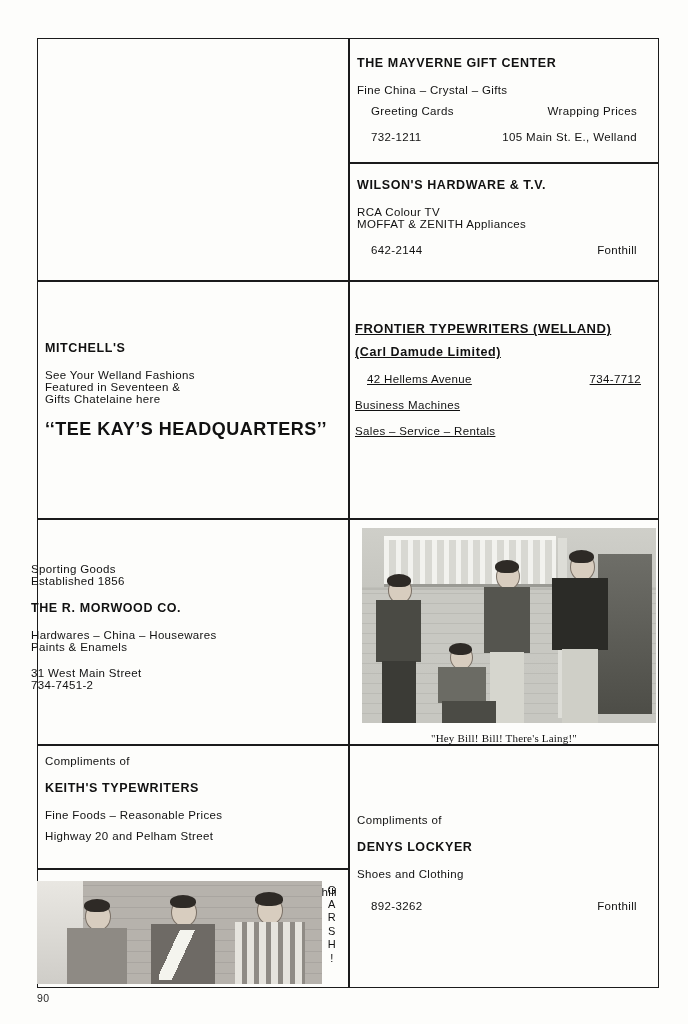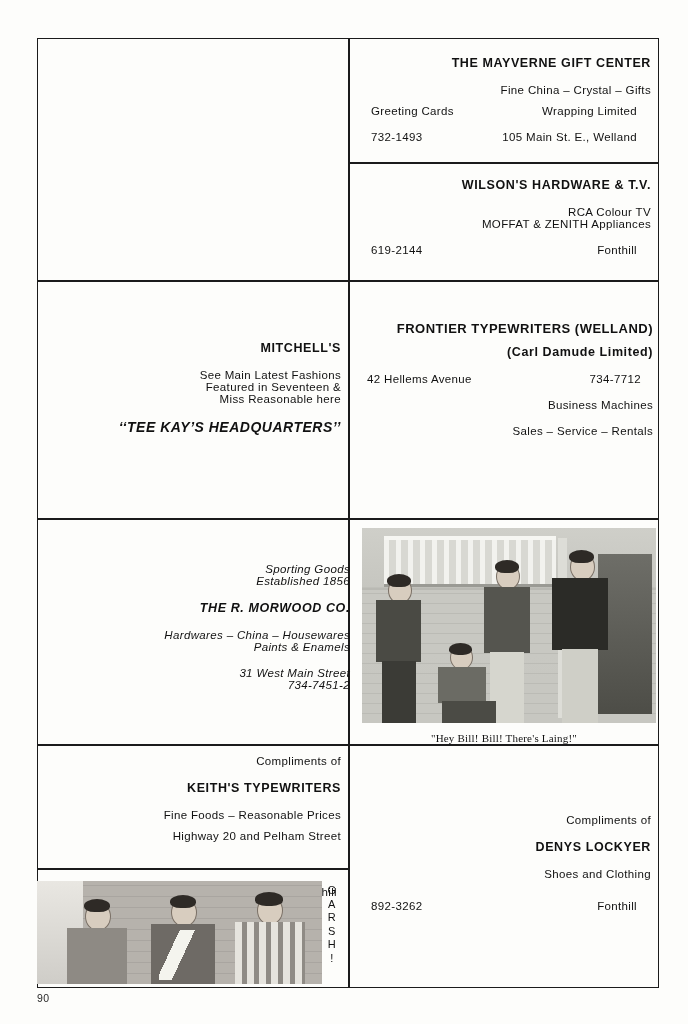--- a/index.html
+++ b/index.html
@@ -34,21 +34,21 @@
   }
   .cell {
     position: absolute;
     box-sizing: border-box;
     border: 1.6px solid #1b1b1b;
     background: transparent;
   }
   .ad {
     position: absolute;
     box-sizing: border-box;
-    text-align: right;
+    text-align: left;
   }
   .hdr {
     font-weight: bold;
     letter-spacing: 0.6px;
     font-size: 12.5px;
   }
   .hdr-lg {
     font-weight: bold;
     letter-spacing: 0.5px;
     font-size: 13px;
@@ -64,23 +64,22 @@
     display: flex;
     justify-content: space-between;
     font-size: 11.5px;
     letter-spacing: 0.35px;
   }
   .row2.pad {
     padding: 0 14px;
   }
   .quoted {
     font-weight: bold;
-    font-size: 14px;
+    font-size: 18px;
     letter-spacing: 0.5px;
-    font-style: italic;
   }
 
   
   .photo {
     position: absolute;
     overflow: hidden;
     background: #8f8f8f;
   }
   .caption {
     position: absolute;
@@ -204,67 +203,67 @@
   <div class="cell" style="left:37px; top:869px; width:312px; height:119px;"></div>
 
 
   <div class="ad" style="left:357px; top:56px; width:294px;">
     <div class="hdr">THE MAYVERNE GIFT CENTER</div>
     <div class="spacer-m"></div>
     <div class="line">Fine China – Crystal – Gifts</div>
     <div class="spacer-s"></div>
     <div class="row2 pad">
       <span>Greeting Cards</span>
-      <span>Wrapping Limited</span>
+      <span>Wrapping Prices</span>
     </div>
     <div class="spacer-m"></div>
     <div class="row2 pad">
-      <span>732-1493</span>
+      <span>732-1211</span>
       <span>105 Main St. E., Welland</span>
     </div>
   </div>
 
   <div class="ad" style="left:357px; top:178px; width:294px;">
     <div class="hdr">WILSON'S HARDWARE &amp; T.V.</div>
     <div class="spacer-m"></div>
     <div class="line">RCA Colour TV</div>
     <div class="line">MOFFAT &amp; ZENITH Appliances</div>
     <div class="spacer-m"></div>
     <div class="row2 pad">
-      <span>619-2144</span>
+      <span>642-2144</span>
       <span>Fonthill</span>
     </div>
   </div>
 
   <div class="ad" style="left:45px; top:341px; width:296px;">
     <div class="hdr">MITCHELL'S</div>
     <div class="spacer-m"></div>
-    <div class="line">See Main Latest Fashions</div>
+    <div class="line">See Your Welland Fashions</div>
     <div class="line">Featured in Seventeen &amp;</div>
-    <div class="line">Miss Reasonable here</div>
+    <div class="line">Gifts Chatelaine here</div>
     <div class="spacer-m"></div>
     <div class="quoted">‘‘TEE KAY’S HEADQUARTERS’’</div>
   </div>
 
-  <div class="ad" style="left:355px; top:321px; width:298px;">
+  <div class="ad" style="left:355px; top:321px; width:298px;text-decoration:underline;">
     <div class="hdr-lg">FRONTIER TYPEWRITERS (WELLAND)</div>
     <div class="spacer-s"></div>
     <div class="hdr">(Carl Damude Limited)</div>
     <div class="spacer-m"></div>
     <div class="row2" style="padding:0 12px;">
       <span>42 Hellems Avenue</span>
       <span>734-7712</span>
     </div>
     <div class="spacer-m"></div>
     <div class="line">Business Machines</div>
     <div class="spacer-m"></div>
     <div class="line">Sales  –  Service  –  Rentals</div>
   </div>
 
-  <div class="ad" style="left:54px; top:563px; width:296px;font-style:italic;">
+  <div class="ad" style="left:31px; top:563px; width:296px;">
     <div class="line">Sporting Goods</div>
     <div class="line">Established 1856</div>
     <div class="spacer-m"></div>
     <div class="hdr">THE R. MORWOOD CO.</div>
     <div class="spacer-m"></div>
     <div class="line">Hardwares – China – Housewares</div>
     <div class="line">Paints &amp; Enamels</div>
     <div class="spacer-m"></div>
     <div class="line">31 West Main Street</div>
     <div class="line">734-7451-2</div>

